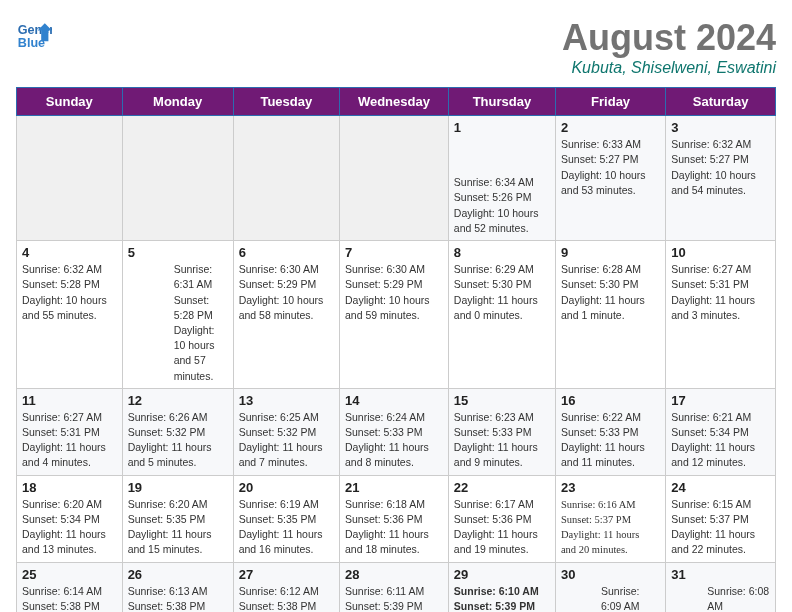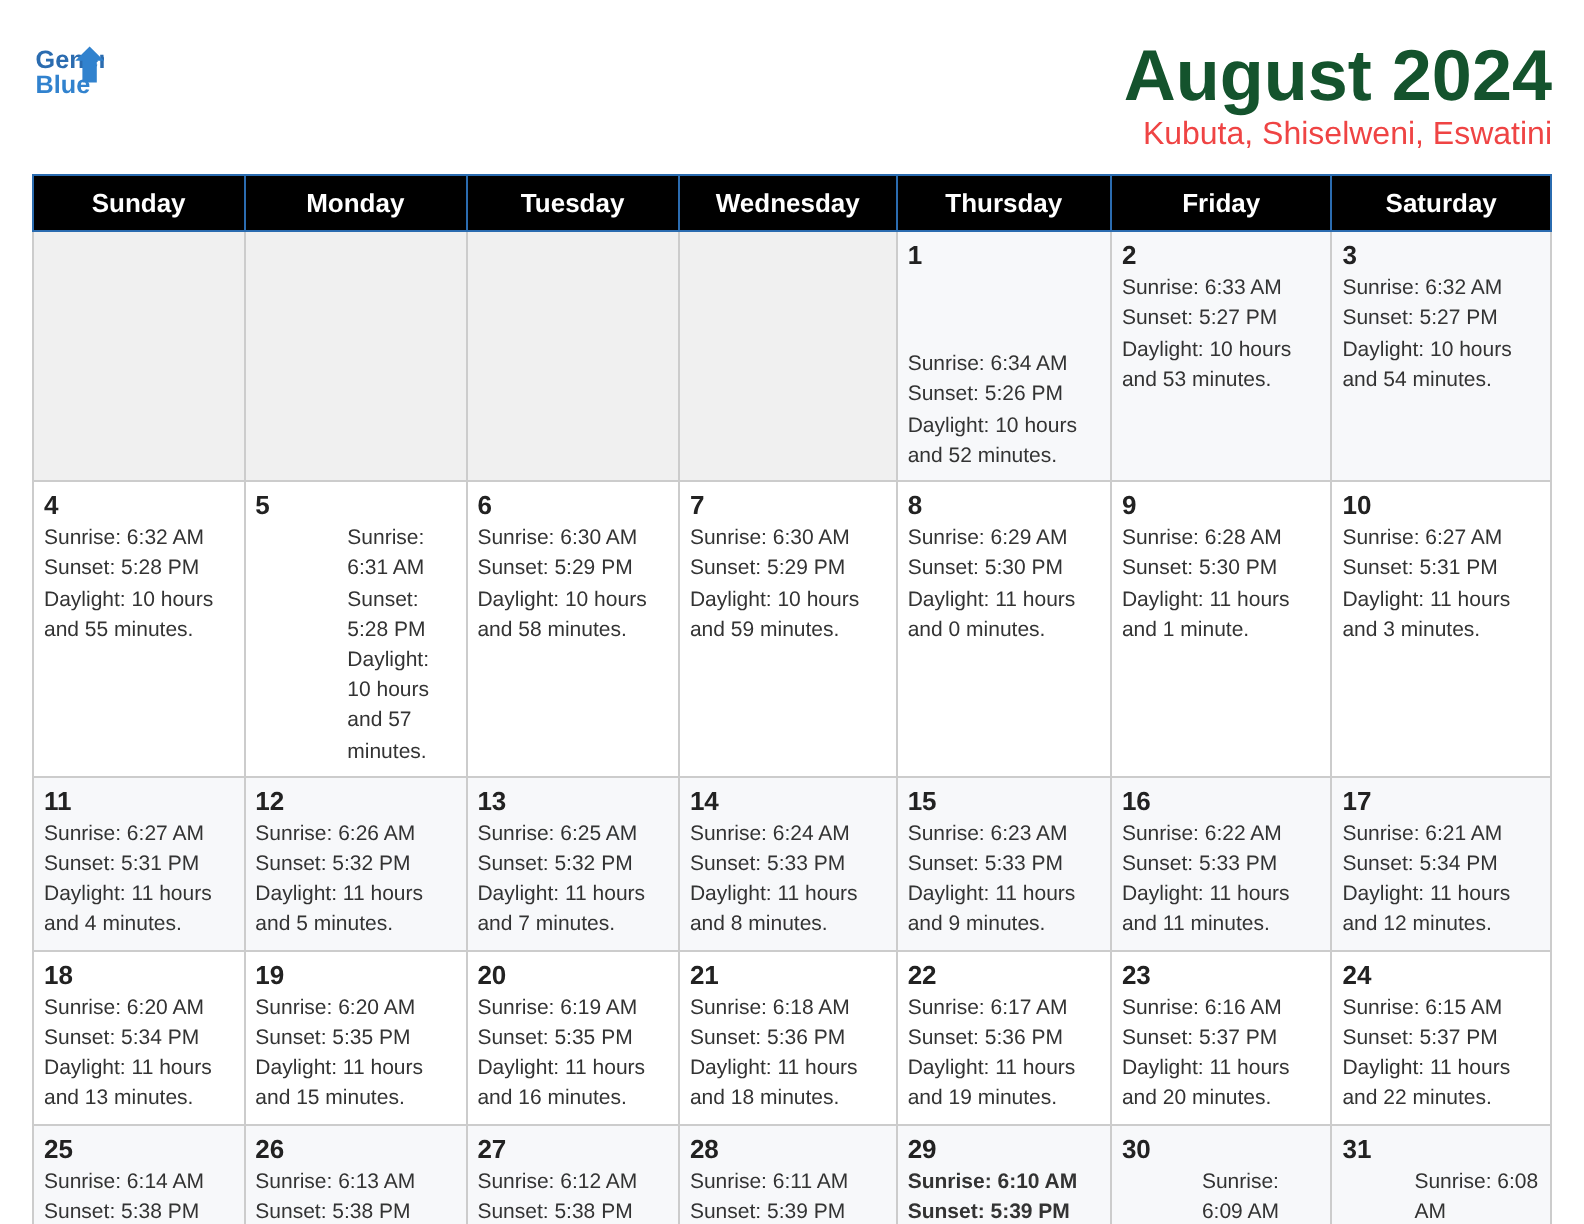--- a/index.html
+++ b/index.html
@@ -24,34 +24,35 @@
     .logo-icon {
       width: 36px;
       height: 36px;
     }
     .title-area {
       text-align: right;
     }
     .main-title {
       font-size: 36px;
       font-weight: bold;
-      color: #14532d;
+      color: #737373;
       line-height: 1.2;
     }
     .subtitle {
       font-size: 16px;
-      color: #ef4444;
+      color: #0f766e;
+      font-style: italic;
     }
     .calendar-table {
       width: 100%;
       border-collapse: collapse;
       font-size: 11px;
     }
     .calendar-table thead tr th {
-      background-color: #000000;
+      background-color: #701a75;
       color: #fff;
       text-align: center;
       padding: 6px 4px;
       font-size: 13px;
       font-weight: bold;
       border: 1px solid #2b6cb0;
     }
     .calendar-table tbody tr td {
       border: 1px solid #ccc;
       vertical-align: top;
@@ -271,21 +272,21 @@
         </td>
         <td>
           <div class="day-number">22</div>
           <div class="day-info" style="white-space: pre-line;">Sunrise: 6:17 AM
 Sunset: 5:36 PM
 Daylight: 11 hours
 and 19 minutes.</div>
         </td>
         <td>
           <div class="day-number">23</div>
-          <div class="day-info" style="white-space: pre-line;">Sunrise: 6:16 AM
+          <div class="day-info" style="white-space: pre-line; font-family: Liberation Serif, serif;">Sunrise: 6:16 AM
 Sunset: 5:37 PM
 Daylight: 11 hours
 and 20 minutes.</div>
         </td>
         <td>
           <div class="day-number">24</div>
           <div class="day-info" style="white-space: pre-line;">Sunrise: 6:15 AM
 Sunset: 5:37 PM
 Daylight: 11 hours
 and 22 minutes.</div>

